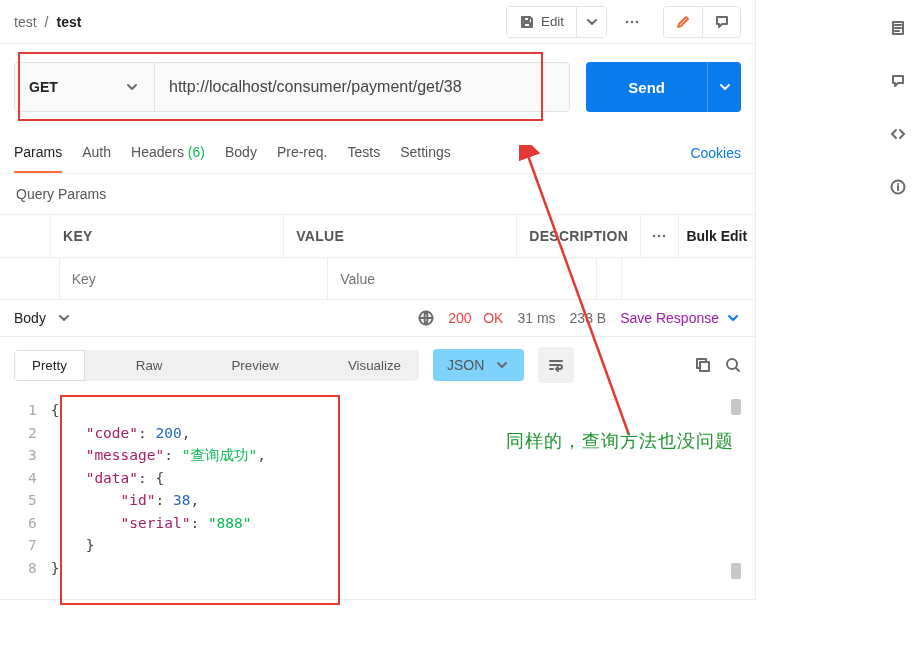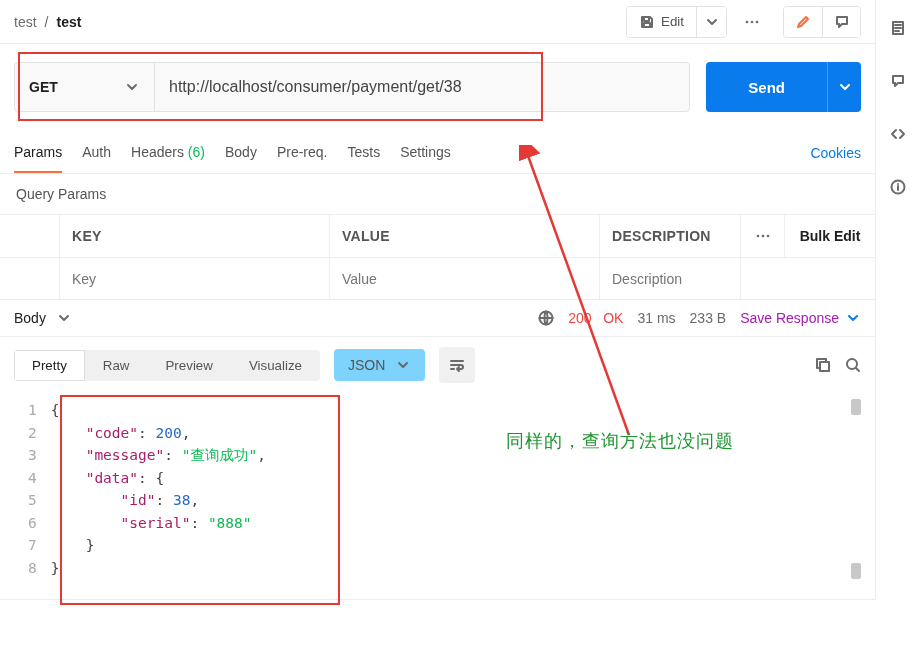--- a/index.html
+++ b/index.html
@@ -1,20 +1,20 @@
 <!DOCTYPE html>
 <html><head>
 <meta charset="utf-8">
 <style>
   * { box-sizing: border-box; margin: 0; padding: 0; }
   body { font-family: -apple-system, BlinkMacSystemFont, "Segoe UI", Arial, sans-serif; font-size: 14px; color: #212121; background: #fff; width: 913px; }
 
   .viewport { position: relative; width: 913px; height: 659px; }
 
-  .main { width: 876px; border: 1px solid #ececec; border-top: none; border-left: none; }
+  .main { width: 756px; border: 1px solid #ececec; border-top: none; border-left: none; }
 
   .hdr { display: flex; align-items: center; height: 44px; padding: 0 14px; border-bottom: 1px solid #eee; }
   .crumbs { display: flex; align-items: center; gap: 8px; color: #6b6b6b; }
   .crumbs .active { color: #212121; font-weight: 600; }
   .hdr .spacer { flex: 1; }
   .save-grp { display: flex; border: 1px solid #e2e2e2; border-radius: 4px; overflow: hidden; height: 32px; }
   .save-btn { display: flex; align-items: center; gap: 6px; padding: 0 12px; background: #fff; border: none; cursor: pointer; color: #555; }
   .save-caret { width: 30px; border: none; border-left: 1px solid #e2e2e2; background: #fff; cursor: pointer; display: flex; align-items: center; justify-content: center; }
   .icon-btn { display: flex; align-items: center; justify-content: center; width: 34px; height: 32px; border: none; background: transparent; cursor: pointer; color: #6b6b6b; }
   .mode-grp { display: flex; border: 1px solid #e2e2e2; border-radius: 4px; overflow: hidden; height: 32px; margin-left: 14px; }
@@ -51,21 +51,21 @@
   .qp-input { border: none; background: transparent; width: 100%; height: 100%; font-size: 14px; color:#444; }
 
   .resp-bar { display:flex; align-items:center; padding: 10px 14px; gap: 14px; border-bottom: 1px solid #eee; }
   .resp-bar .body { font-weight:500; cursor:pointer; display:flex; align-items:center; gap:10px; }
   .resp-bar .spacer { flex:1; }
   .status { color:#ef4444; }
   .muted { color:#6b6b6b; }
   .save-resp { color:#a21caf; font-weight:500; cursor:pointer; display:flex; align-items:center; gap:6px; }
 
   .view-bar { display:flex; align-items:center; padding: 10px 14px; gap: 14px; }
-  .seg { display:flex; background:#f0f0f0; border-radius:4px; overflow:hidden; }
+  .seg { display:flex; background:#f0f0f0; border-radius:4px; overflow:hidden;gap:33px; }
   .seg button { border:none; background:transparent; padding:8px 18px; cursor:pointer; color:#555; }
   .seg button.active { background:#fff; box-shadow: inset 0 0 0 1px #ddd; color:#212121; font-weight:500; }
   .fmt { display:flex; align-items:center; gap:10px; background:#7dd3fc; border-radius:4px; padding:8px 14px; cursor:pointer; color:#555; font-weight:400; }
   .wrap-btn { width:36px; height:36px; background:#f0f0f0; border:none; border-radius:4px; cursor:pointer; display:flex; align-items:center; justify-content:center; }
   .view-bar .spacer { flex:1; }
 
   .code-area { position: relative; margin: 0 14px 14px 14px; }
   .code { display:flex; font-family: Menlo, Consolas, monospace; font-size: 14.5px; line-height: 22.5px; padding: 6px 0; position:relative; }
   .gutter { text-align:right; color:#aaa; padding: 0 14px; user-select:none; }
   .gutter div { height:22.5px; }

